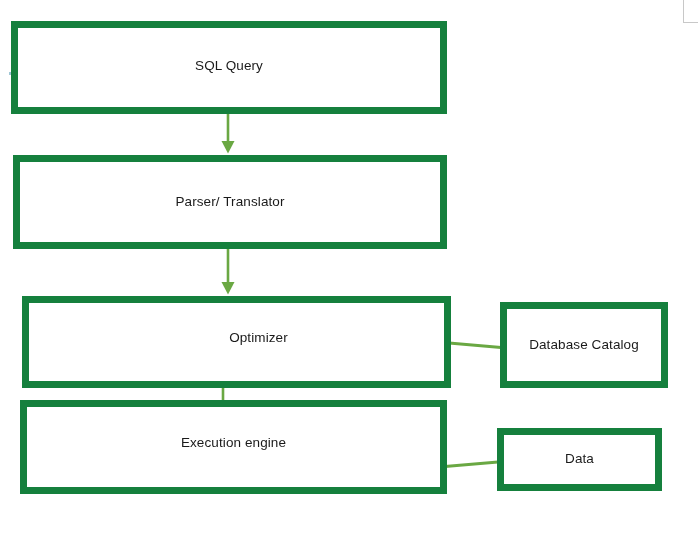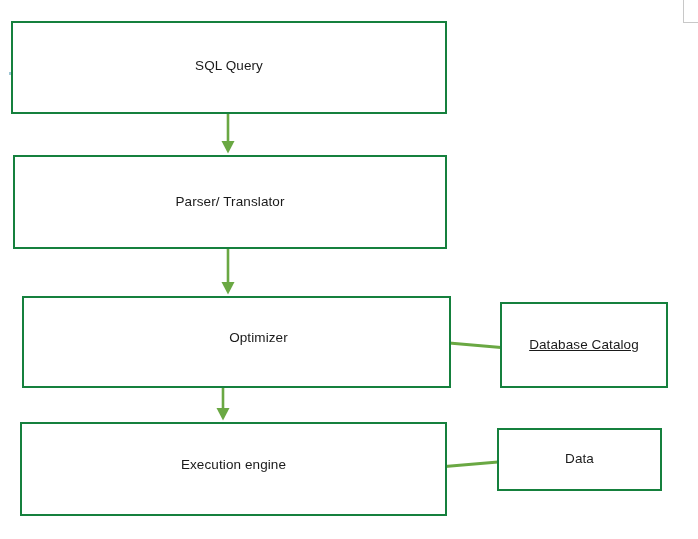--- a/index.html
+++ b/index.html
@@ -14,50 +14,50 @@
   #canvas {
     position: relative;
     width: 698px;
     height: 539px;
     background: #ffffff;
     overflow: hidden;
   }
   .node {
     position: absolute;
     box-sizing: border-box;
-    border: 2px solid #15803d;
+    border: 7px solid #15803d;
     background: #ffffff;
     display: flex;
     align-items: center;
     justify-content: center;
   }
   .node-label {
     font-family: "Liberation Sans", sans-serif;
     font-size: 13.5px;
     color: #1a1a1a;
     letter-spacing: 0.1px;
     text-align: center;
     line-height: 1.2;
     white-space: nowrap;
   }
   
   #node-sql-query      { left: 11px;  top: 21px;  width: 436px; height: 93px; }
   #node-sql-query .node-label { margin-top: -2px; }
   #node-parser         { left: 13px;  top: 155px; width: 434px; height: 94px; }
   #node-optimizer      { left: 22px;  top: 296px; width: 429px; height: 92px; padding-left: 44px; }
-  #node-execution      { left: 20px;  top: 422px; width: 427px; height: 94px; }
+  #node-execution      { left: 20px;  top: 400px; width: 427px; height: 94px; }
   #node-db-catalog     { left: 500px; top: 302px; width: 168px; height: 86px; }
   #node-data           { left: 497px; top: 428px; width: 165px; height: 63px; }
 
   
   #node-sql-query .node-label  { transform: translateY(0px); }
   #node-parser .node-label     { transform: translateY(0px); }
   #node-optimizer .node-label  { transform: translateY(-4px); }
   #node-execution .node-label  { transform: translateY(-4px); }
-  #node-db-catalog .node-label { transform: translateY(0px); text-decoration: underline; }
+  #node-db-catalog .node-label { transform: translateY(0px); }
   #node-data .node-label       { transform: translateY(0px); }
 
   .connector-layer {
     position: absolute;
     left: 0;
     top: 0;
     width: 698px;
     height: 539px;
     pointer-events: none;
   }

